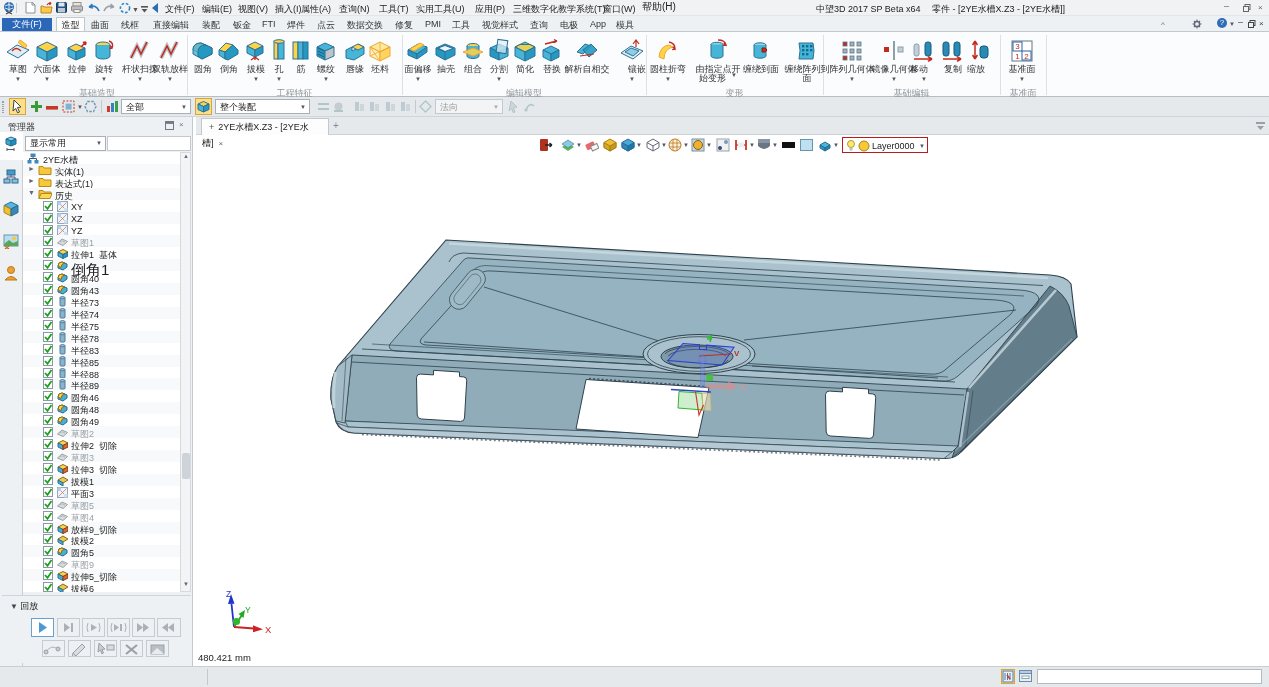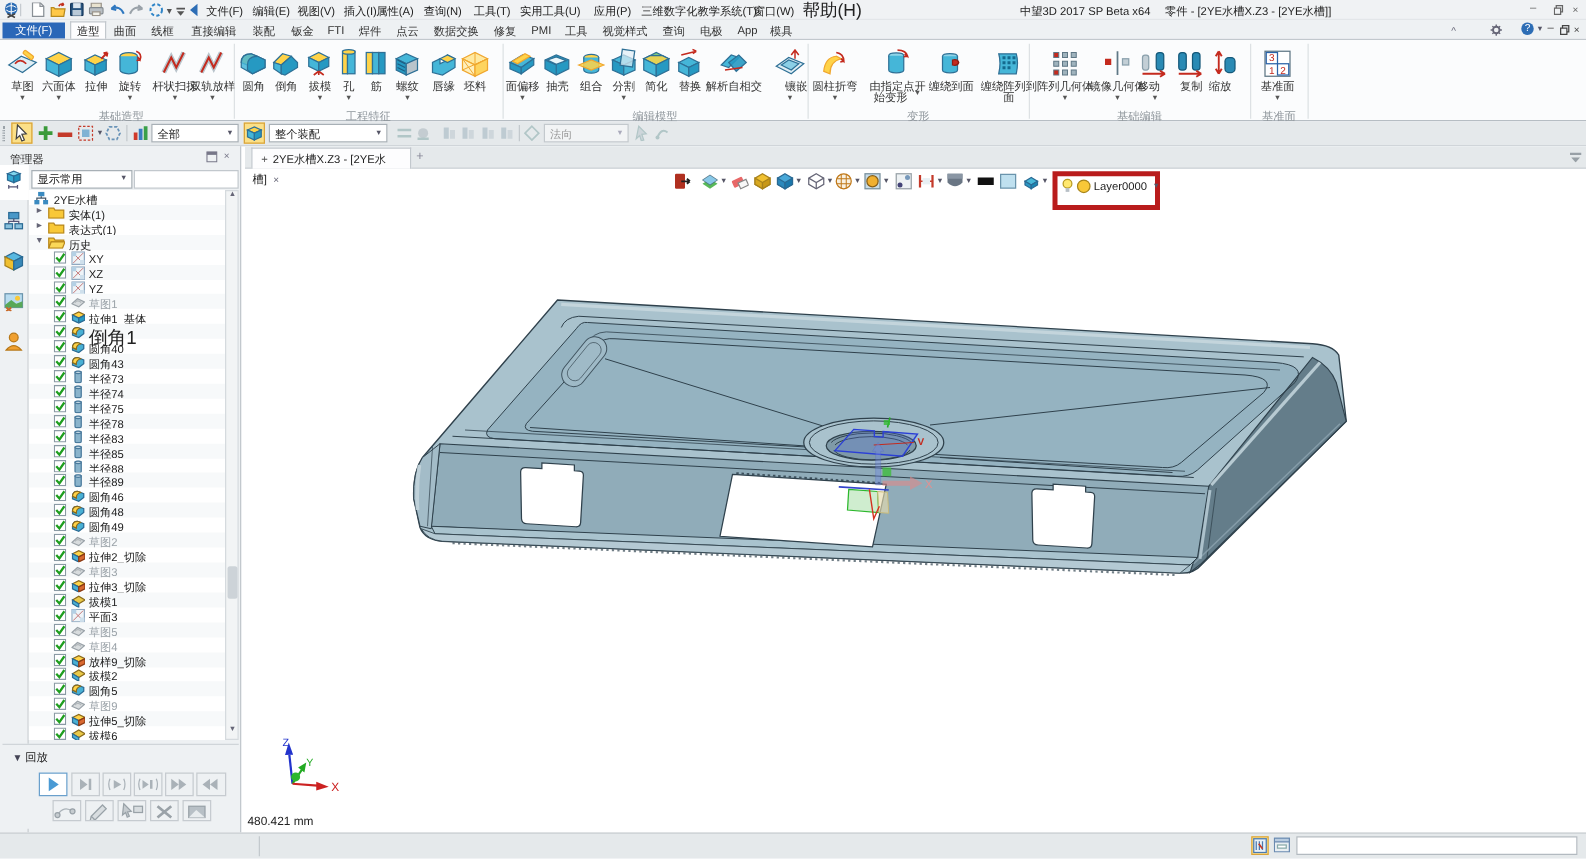--- a/index.html
+++ b/index.html
@@ -52,21 +52,21 @@
 <div class="tx" style="left:202px;top:3px;font-size:9px;color:#222">编辑(E)</div>
 <div class="tx" style="left:238px;top:3px;font-size:9px;color:#222">视图(V)</div>
 <div class="tx" style="left:275px;top:3px;font-size:9px;color:#222">插入(I)</div>
 <div class="tx" style="left:301px;top:3px;font-size:9px;color:#222">属性(A)</div>
 <div class="tx" style="left:339px;top:3px;font-size:9px;color:#222">查询(N)</div>
 <div class="tx" style="left:379px;top:3px;font-size:9px;color:#222">工具(T)</div>
 <div class="tx" style="left:416px;top:3px;font-size:9px;color:#222">实用工具(U)</div>
 <div class="tx" style="left:475px;top:3px;font-size:9px;color:#222">应用(P)</div>
 <div class="tx" style="left:513px;top:3px;font-size:9px;color:#222">三维数字化教学系统(T)</div>
 <div class="tx" style="left:603px;top:3px;font-size:9px;color:#222">窗口(W)</div>
-<div class="tx" style="left:642px;top:0;font-size:14px;color:#222">帮助(H)</div>
+<div class="tx" style="left:642px;top:0;font-size:10px;color:#222">帮助(H)</div>
 <div class="tx" style="left:816px;top:3px;font-size:9px;color:#222">中望3D 2017 SP Beta x64</div>
 <div class="tx" style="left:932px;top:3px;font-size:9px;color:#222">零件 - [2YE水槽X.Z3 - [2YE水槽]]</div>
 <div class="tx" style="left:1224px;top:1px;font-size:9px;color:#666">–</div>
 <div class="abs" style="left:1243px;top:4px"><svg width="8" height="8" viewBox="0 0 8 8">
         <rect x="2" y="0.5" width="5" height="5" fill="none" stroke="#666"></rect>
         <rect x="0.5" y="2.5" width="5" height="5" fill="#f0f2f4" stroke="#666"></rect>
       </svg></div>
 <div class="tx" style="left:1258px;top:3px;font-size:8px;color:#666">×</div>
 </div>
 <div class="abs" style="left:0;top:16px;width:1269px;height:15px;background:#eef1f3">
@@ -485,21 +485,21 @@
     </svg></div>
 <div class="abs" style="left:800px;top:138px"><svg width="14" height="14" viewBox="0 0 14 14">
       <rect x="0.5" y="1.5" width="12" height="11" fill="#bfe0ef" stroke="#6a94ac"></rect>
     </svg></div>
 <div class="abs" style="left:818px;top:138px"><svg width="14" height="14" viewBox="0 0 14 14">
       <polygon points="2,7 7,4 12,7 7,10" fill="#48b8d8" stroke="#2a6a94"></polygon>
       <polygon points="2,7 7,10 7,13 2,10" fill="#2a98c4" stroke="#2a6a94"></polygon>
       <polygon points="7,10 12,7 12,10 7,13" fill="#1a88b4" stroke="#2a6a94"></polygon>
     </svg></div>
 <div class="tx" style="left:833px;top:142px;font-size:6px;color:#556">▼</div>
-<div class="abs" style="left:842px;top:137px;width:86px;height:31px;background:#fff;border:4px solid #b91c1c">
+<div class="abs" style="left:842px;top:137px;width:86px;height:16px;background:#fff;border:1px solid #b91c1c">
 <div class="abs" style="left:2px;top:1px"><svg width="12" height="13" viewBox="0 0 12 13">
         <circle cx="6" cy="5" r="3.5" fill="#ffe870" stroke="#b89a20"></circle>
         <rect x="4.5" y="8.5" width="3" height="3" fill="#b8c0c6"></rect>
       </svg></div>
 <div class="abs" style="left:15px;top:2px"><svg width="12" height="12" viewBox="0 0 12 12">
         <circle cx="6" cy="6" r="5" fill="#f8c838" stroke="#a8861c"></circle>
       </svg></div>
 <div class="tx" style="left:29px;top:3px;font-size:9px;color:#222">Layer0000</div>
 <div class="tx" style="left:76px;top:5px;font-size:6px;color:#556">▼</div>
 </div>

